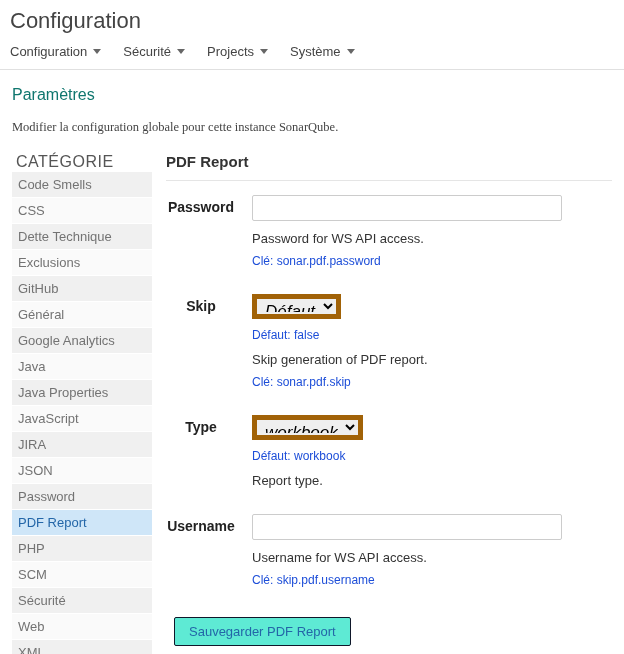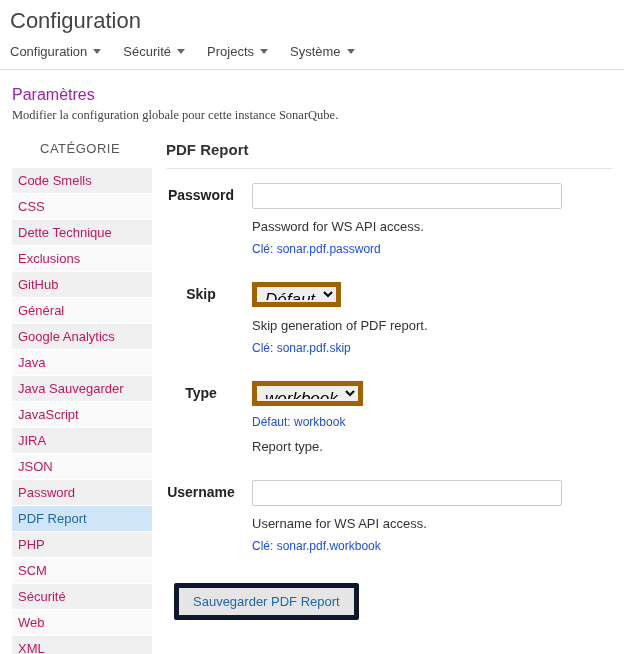--- a/index.html
+++ b/index.html
@@ -32,49 +32,48 @@
     border-right: 4px solid transparent;
     border-top: 5px solid #666;
     margin-left: 2px;
   }
   .subheader {
     padding: 16px 12px 4px 12px;
   }
   .subheader h2 {
     font-size: 16px;
     font-weight: 400;
-    color: #a21caf;
-    margin-bottom: 4px;
+    color: #0f766e;
+    margin-bottom: 16px;
   }
   .subheader .desc {
     font-size: 12.5px;
     color: #444;
     font-family: Liberation Serif, serif;
   }
   .content {
     display: flex;
     padding: 8px 12px 20px 12px;
     gap: 0;
   }
   .sidebar {
     width: 140px;
     flex-shrink: 0;
   }
   .sidebar-title {
-    font-size: 13px;
+    font-size: 16px;
     letter-spacing: 0.5px;
     color: #555;
-    padding: 6px 4px 11px 4px;
+    padding: 6px 4px 0 4px;
     text-transform: uppercase;
-    margin-left: 24px;
   }
   .sidebar ul { list-style: none; }
   .sidebar li {
     padding: 5px 6px;
-    color: #be185d;
+    color: #737373;
     cursor: pointer;
     border-top: 1px solid #fff;
     font-size: 13px;
   }
   .sidebar li:nth-child(odd) { background: #f0f0f0; }
   .sidebar li:nth-child(even){ background: #fafafa; }
   .sidebar li.selected {
     background: #cfe6f8;
     color: #2366a8;
   }
@@ -131,23 +130,23 @@
   }
   .help {
     font-size: 13px;
     color: #333;
     margin-top: 10px;
   }
   .save-btn {
     margin-left: 8px;
     margin-top: 4px;
     display: inline-block;
-    border: 5px solid #0f172a;
+    border: 1px solid #0f172a;
     color: #2366a8;
-    background: #e5e5e5;
+    background: #5eead4;
     padding: 6px 14px;
     font-size: 13px;
     cursor: pointer;
     border-radius: 2px;
   }
 </style>
 </head>
 <body>
 
 <div class="page-title">Configuration</div>
@@ -182,21 +181,21 @@
     <div class="sidebar-title">CATÉGORIE</div>
     <ul id="sidebar-list">
         <li>Code Smells</li>
         <li>CSS</li>
         <li>Dette Technique</li>
         <li>Exclusions</li>
         <li>GitHub</li>
         <li>Général</li>
         <li>Google Analytics</li>
         <li>Java</li>
-        <li>Java Sauvegarder</li>
+        <li>Java Properties</li>
         <li>JavaScript</li>
         <li>JIRA</li>
         <li>JSON</li>
         <li>Password</li>
         <li class="selected">PDF Report</li>
         <li>PHP</li>
         <li>SCM</li>
         <li>Sécurité</li>
         <li>Web</li>
         <li>XML</li>
@@ -216,20 +215,21 @@
       </div>
     </div>
 
     
     <div class="field-row">
       <div class="field-label">Skip</div>
       <div class="field-body">
         <select class="mini">
           <option>Défaut</option>
         </select>
+        <div class="meta">Défaut: false</div>
         <div class="help">Skip generation of PDF report.</div>
         <div class="meta">Clé: sonar.pdf.skip</div>
       </div>
     </div>
 
     
     <div class="field-row">
       <div class="field-label">Type</div>
       <div class="field-body">
         <select class="mini">
@@ -239,20 +239,20 @@
         <div class="help">Report type.</div>
       </div>
     </div>
 
     
     <div class="field-row">
       <div class="field-label">Username</div>
       <div class="field-body">
         <input type="text" value="" style="">
         <div class="help">Username for WS API access.</div>
-        <div class="meta">Clé: sonar.pdf.workbook</div>
+        <div class="meta">Clé: skip.pdf.username</div>
       </div>
     </div>
 
     <button class="save-btn">Sauvegarder PDF Report</button>
   </div>
 
 </div>
 
 </body></html>

